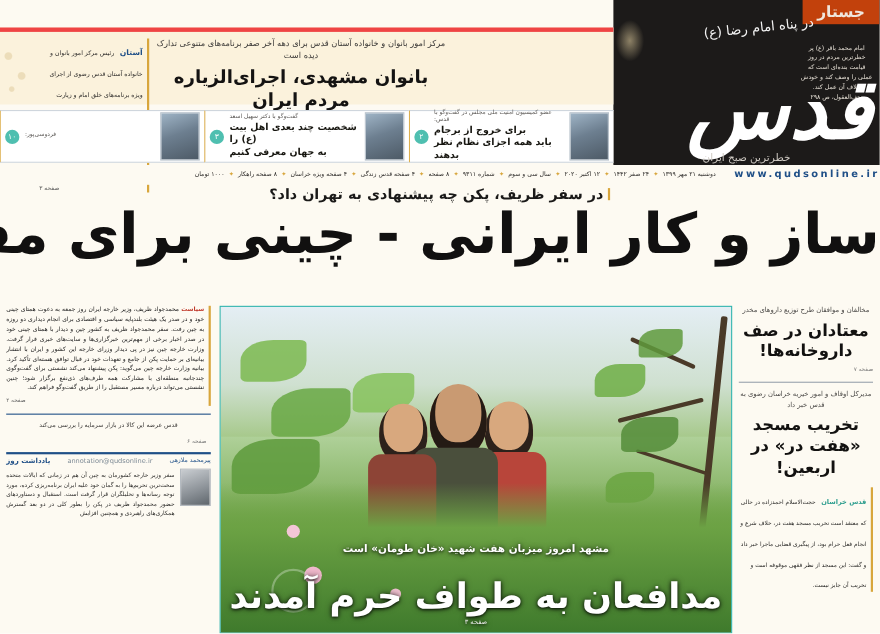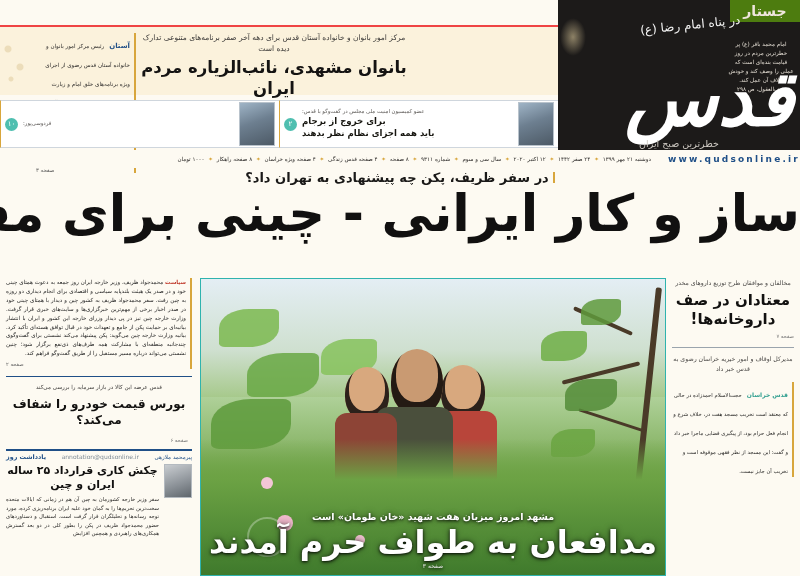--- a/index.html
+++ b/index.html
@@ -32,21 +32,21 @@
     width: 242px;
     height: 150px;
     background: #1c1a19;
     overflow: hidden;
   }
   #masthead-flag {
     position: absolute;
     top: 0; right: 0;
     width: 70px;
     height: 22px;
-    background: #4d7c0f;
+    background: #c2410c;
     color: #efe6dd;
     font-size: 14px;
     text-align: center;
     line-height: 22px;
     letter-spacing: 1px;
     font-weight: bold;
   }
   #masthead-logo {
     position: absolute;
     bottom: 16px;
@@ -99,21 +99,21 @@
     opacity: .6;
   }
 
   
   #top-cream {
     position: absolute;
     top: 25px; right: 242px;
     width: 558px;
     height: 70px;
     background: #fbf2dc;
-    border-top: 2px solid #ef4444;
+    border-top: 4px solid #ef4444;
   }
   #top-cream-ornament {
     position: absolute;
     top: 4px; left: 2px;
     width: 30px; height: 60px;
     opacity: .35;
     background:
       radial-gradient(circle at 20% 30%, #d3b97d 0 3px, transparent 4px),
       radial-gradient(circle at 60% 60%, #d3b97d 0 3px, transparent 4px),
       radial-gradient(circle at 30% 80%, #d3b97d 0 2px, transparent 3px);
@@ -281,21 +281,21 @@
   #photo-caption {
     position: absolute;
     bottom: 6px; right: 0; left: 0;
     text-align: center;
     text-shadow: 0 1px 3px rgba(0,0,0,.85), 0 0 6px rgba(0,0,0,.6);
   }
   #photo-caption-kicker {
     font-size: 9.5px;
     color: #ffffff;
     font-weight: bold;
-    margin-bottom: 2px;
+    margin-bottom: 19px;
   }
   #photo-caption-title {
     font-size: 32px;
     color: #ffffff;
     font-weight: bold;
     line-height: 1.15;
   }
   #photo-caption-page { font-size: 6px; color: #f0f0f0; margin-top: 1px; }
   #photo-credit {
     position: absolute;
@@ -399,41 +399,49 @@
     <div id="masthead-script">در پناه امام رضا (ع)</div>
     <div id="masthead-hadith">امام محمد باقر (ع) پر خطرترین مردم در روز قیامت بنده‌ای است که عملی را وصف کند و خودش خلاف آن عمل کند. تحف‌العقول، ص ۲۹۸</div>
     <div id="masthead-logo">قدس</div>
     <div id="masthead-sub">خطرترین صبح ایران</div>
   </div>
 
   <div id="top-cream">
     <div id="top-cream-ornament"></div>
     <div id="top-lead">
       <div id="top-lead-kicker">مرکز امور بانوان و خانواده آستان قدس برای دهه آخر صفر برنامه‌های متنوعی تدارک دیده است</div>
-      <div id="top-lead-title">بانوان مشهدی، نائب‌الزیاره مردم ایران</div>
+      <div id="top-lead-title">بانوان مشهدی، اجرای‌الزیاره مردم ایران</div>
     </div>
     <div id="top-brief">
       <span id="top-brief-tag">آستان</span>
       <span id="top-brief-body">رئیس مرکز امور بانوان و خانواده آستان قدس رضوی از اجرای ویژه برنامه‌های خلق امام و زیارت نیابتی، توسط این مرکز در دهه آخر ماه صفر خبر داد. «فاطمه دزیوه» در این ارتباط به خبرنگار قدس گفت: طرح نظر امام.</span>
       <div id="top-brief-page">صفحه ۳</div>
     </div>
   </div>
 
   <div id="teasers">
       <div class="teaser">
         <div class="teaser-photo"></div>
         <div class="teaser-text">
           <div class="teaser-kicker">عضو کمیسیون امنیت ملی مجلس در گفت‌وگو با قدس:</div>
           <div class="teaser-title">برای خروج از برجام<br>باید همه اجزای نظام نظر بدهند</div>
         </div>
         <div class="teaser-num">۲</div>
       </div>
       <div class="teaser">
         <div class="teaser-photo"></div>
         <div class="teaser-text">
+          <div class="teaser-kicker">گفت‌وگو با دکتر سهیل اسعد</div>
+          <div class="teaser-title">شخصیت چند بعدی اهل بیت (ع) را<br>به جهان معرفی کنیم</div>
+        </div>
+        <div class="teaser-num">۳</div>
+      </div>
+      <div class="teaser">
+        <div class="teaser-photo"></div>
+        <div class="teaser-text">
           <div class="teaser-kicker">فردوسی‌پور:</div>
         </div>
         <div class="teaser-num">۱۰</div>
       </div>
     </div>
 
   <div id="dateline">
     <div id="dateline-url">www.qudsonline.ir</div>
     <div id="dateline-items"><span>دوشنبه ۲۱ مهر ۱۳۹۹</span><span class="dateline-sep"> ✦ </span><span>۲۴ صفر ۱۴۴۲</span><span class="dateline-sep"> ✦ </span><span>۱۲ اکتبر ۲۰۲۰</span><span class="dateline-sep"> ✦ </span><span>سال سی و سوم</span><span class="dateline-sep"> ✦ </span><span>شماره ۹۳۱۱</span><span class="dateline-sep"> ✦ </span><span>۸ صفحه</span><span class="dateline-sep"> ✦ </span><span>۴ صفحه قدس زندگی</span><span class="dateline-sep"> ✦ </span><span>۴ صفحه ویژه خراسان</span><span class="dateline-sep"> ✦ </span><span>۸ صفحه راهکار</span><span class="dateline-sep"> ✦ </span><span>۱۰۰۰ تومان</span></div>
   </div>
@@ -488,47 +496,46 @@
       <span id="lead-tag">سیاست</span>
       <span>محمدجواد ظریف، وزیر خارجه ایران روز جمعه به دعوت همتای چینی خود و در صدر یک هیئت بلندپایه سیاسی و اقتصادی برای انجام دیداری دو روزه به چین رفت. سفر محمدجواد ظریف به کشور چین و دیدار با همتای چینی خود در صدر اخبار برخی از مهم‌ترین خبرگزاری‌ها و سایت‌های خبری قرار گرفت. وزارت خارجه چین نیز در پی دیدار وزرای خارجه این کشور و ایران با انتشار بیانیه‌ای بر حمایت پکن از جامع و تعهدات خود در قبال توافق هسته‌ای تأکید کرد. بیانیه وزارت خارجه چین می‌گوید: پکن پیشنهاد می‌کند نشستی برای گفت‌وگوی چندجانبه منطقه‌ای با مشارکت همه طرف‌های ذی‌نفع برگزار شود؛ چنین نشستی می‌تواند درباره مسیر مستقبل را از طریق گفت‌وگو فراهم کند.</span>
       <div id="lead-page">صفحه ۲</div>
     </div>
 
     <div id="left-divider"></div>
 
     <div id="left-two">
         <div class="left-item">
           <div class="left-item-kicker">قدس عرضه این کالا در بازار سرمایه را بررسی می‌کند</div>
-          <div class="left-item-title">بورس قیمت خودرو را شفاف می‌کند؟</div>
           <div class="left-item-page">صفحه ۶</div>
         </div>
       </div>
 
     <div id="note-rule"></div>
     <div id="note-head">
       <span id="note-byline">پیرمحمد ملازهی</span>
       <span id="note-email">annotation@qudsonline.ir</span>
       <span id="note-label">یادداشت روز</span>
     </div>
     <div id="note-body-wrap">
       <div id="note-avatar"></div>
       <div id="note-right">
-        <div id="note-title">چکش کاری قرارداد ۲۵ ساله ایران و چین</div>
         <div id="note-text">سفر وزیر خارجه کشورمان به چین آن هم در زمانی که ایالات متحده سخت‌ترین تحریم‌ها را به گمان خود علیه ایران برنامه‌ریزی کرده، مورد توجه رسانه‌ها و تحلیلگران قرار گرفت است. استقبال و دستاوردهای حضور محمدجواد ظریف در پکن را بطور کلی در دو بعد گسترش همکاری‌های راهبردی و همچنین افزایش</div>
       </div>
     </div>
   </div>
 
   <div id="side-col">
       <div class="side-story">
         <div class="side-kicker">مخالفان و موافقان طرح توزیع داروهای مخدر</div>
         <div class="side-title">معتادان در صف داروخانه‌ها!</div>
         <div class="side-page">صفحه ۷</div>
       </div>
       <div class="side-rule"></div>
       <div class="side-story">
         <div class="side-kicker">مدیرکل اوقاف و امور خیریه خراسان رضوی به قدس خبر داد</div>
+        <div class="side-title">تخریب مسجد «هفت در» در اربعین!</div>
         <div class="side-page"></div>
       </div>
       <div id="side-brief"><span id="side-brief-tag">قدس خراسان</span> <span id="side-brief-body">حجت‌الاسلام احمدزاده در حالی که معتقد است تخریب مسجد هفت در، خلاف شرع و انجام فعل حرام بود، از پیگیری قضایی ماجرا خبر داد و گفت: این مسجد از نظر فقهی موقوفه است و تخریب آن جایز نیست.</span></div>
     </div>
 
 </div>
 
 </body></html>

